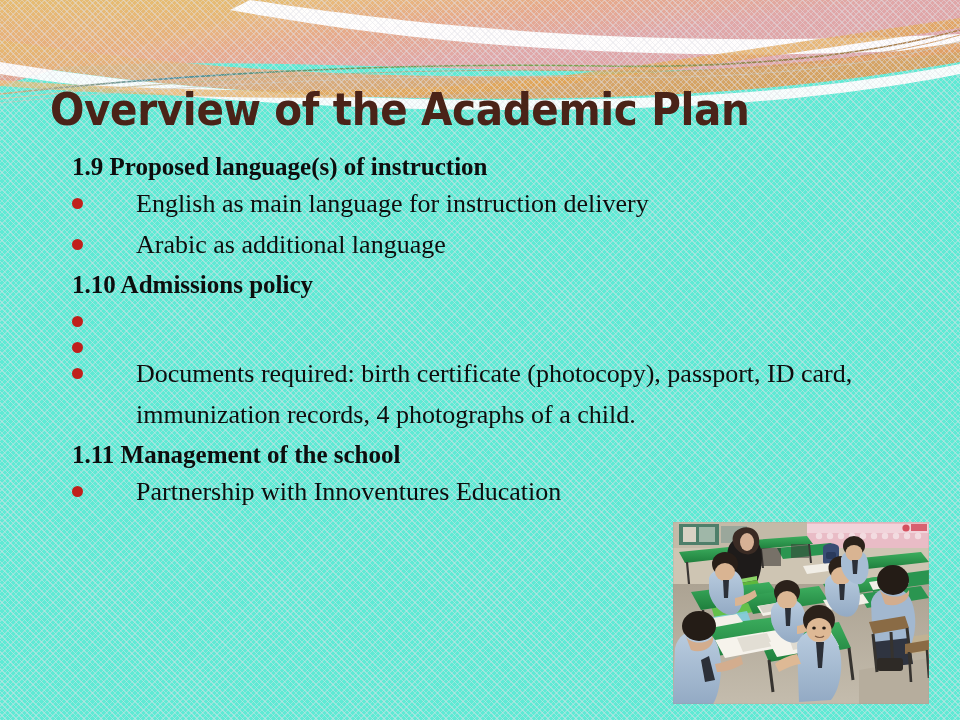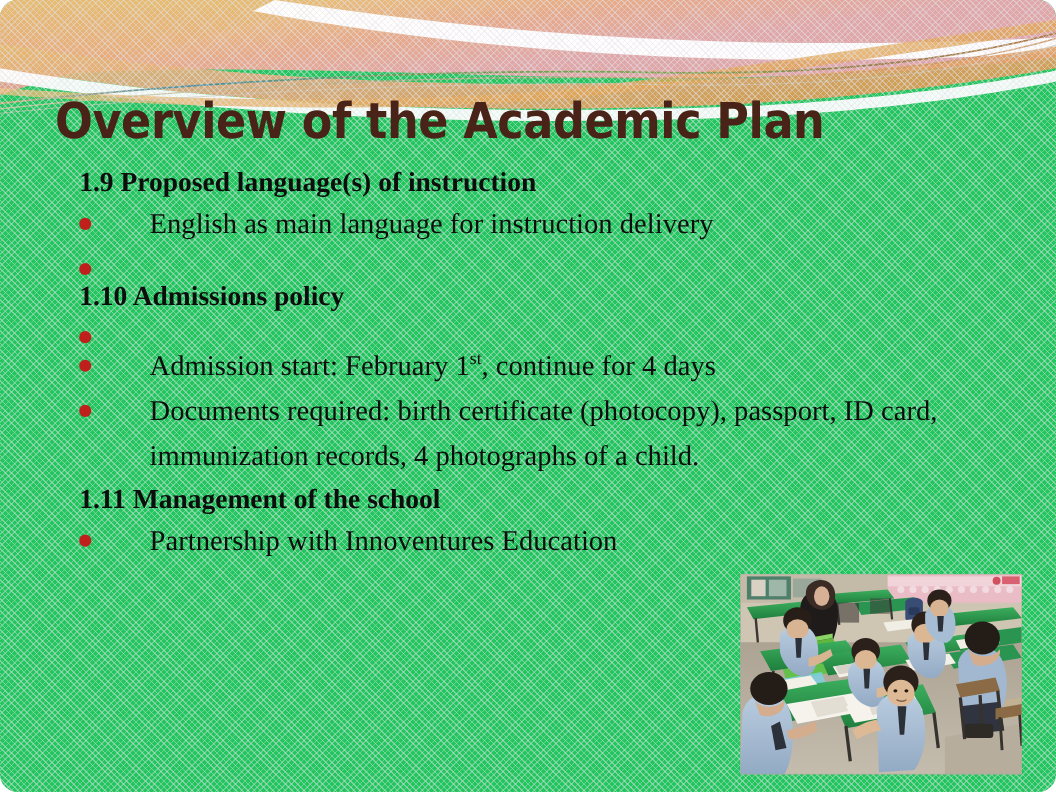--- a/index.html
+++ b/index.html
@@ -7,23 +7,22 @@
     margin: 0;
     padding: 0;
     background: #ffffff;
   }
 
   #slide {
     position: relative;
     width: 960px;
     height: 720px;
     overflow: hidden;
-    background-color: #22c55e;
+    background-color: #5eead4;
     font-family: "Liberation Serif", "DejaVu Serif", serif;
-    border-radius: 16px;
   }
 
   
   #texture {
     position: absolute;
     inset: 0;
     pointer-events: none;
     z-index: 3;
     background-image:
       repeating-linear-gradient(45deg,
@@ -203,34 +202,34 @@
 
     <div class="section-heading">1.9 Proposed language(s) of instruction</div>
 
     <div class="bullet-row">
       <span class="bullet-dot"></span>
       <span class="bullet-text">English as main language for instruction delivery</span>
     </div>
 
     <div class="bullet-row">
       <span class="bullet-dot"></span>
+      <span class="bullet-text">Arabic as additional language</span>
     </div>
 
     <div class="spacer-s"></div>
 
     <div class="section-heading">1.10 Admissions policy</div>
 
 
     <div class="bullet-row">
       <span class="bullet-dot"></span>
     </div>
 
     <div class="bullet-row">
       <span class="bullet-dot"></span>
-      <span class="bullet-text"><span>Admission start: February 1</span><sup>st</sup><span>, continue for 4 days</span></span>
     </div>
 
     <div class="bullet-row">
       <span class="bullet-dot"></span>
       <span class="bullet-text">Documents required: birth certificate (photocopy), passport, ID card, immunization records, 4 photographs of a child.</span>
     </div>
 
     <div class="spacer-s"></div>
 
     <div class="section-heading">1.11 Management of the school</div>

